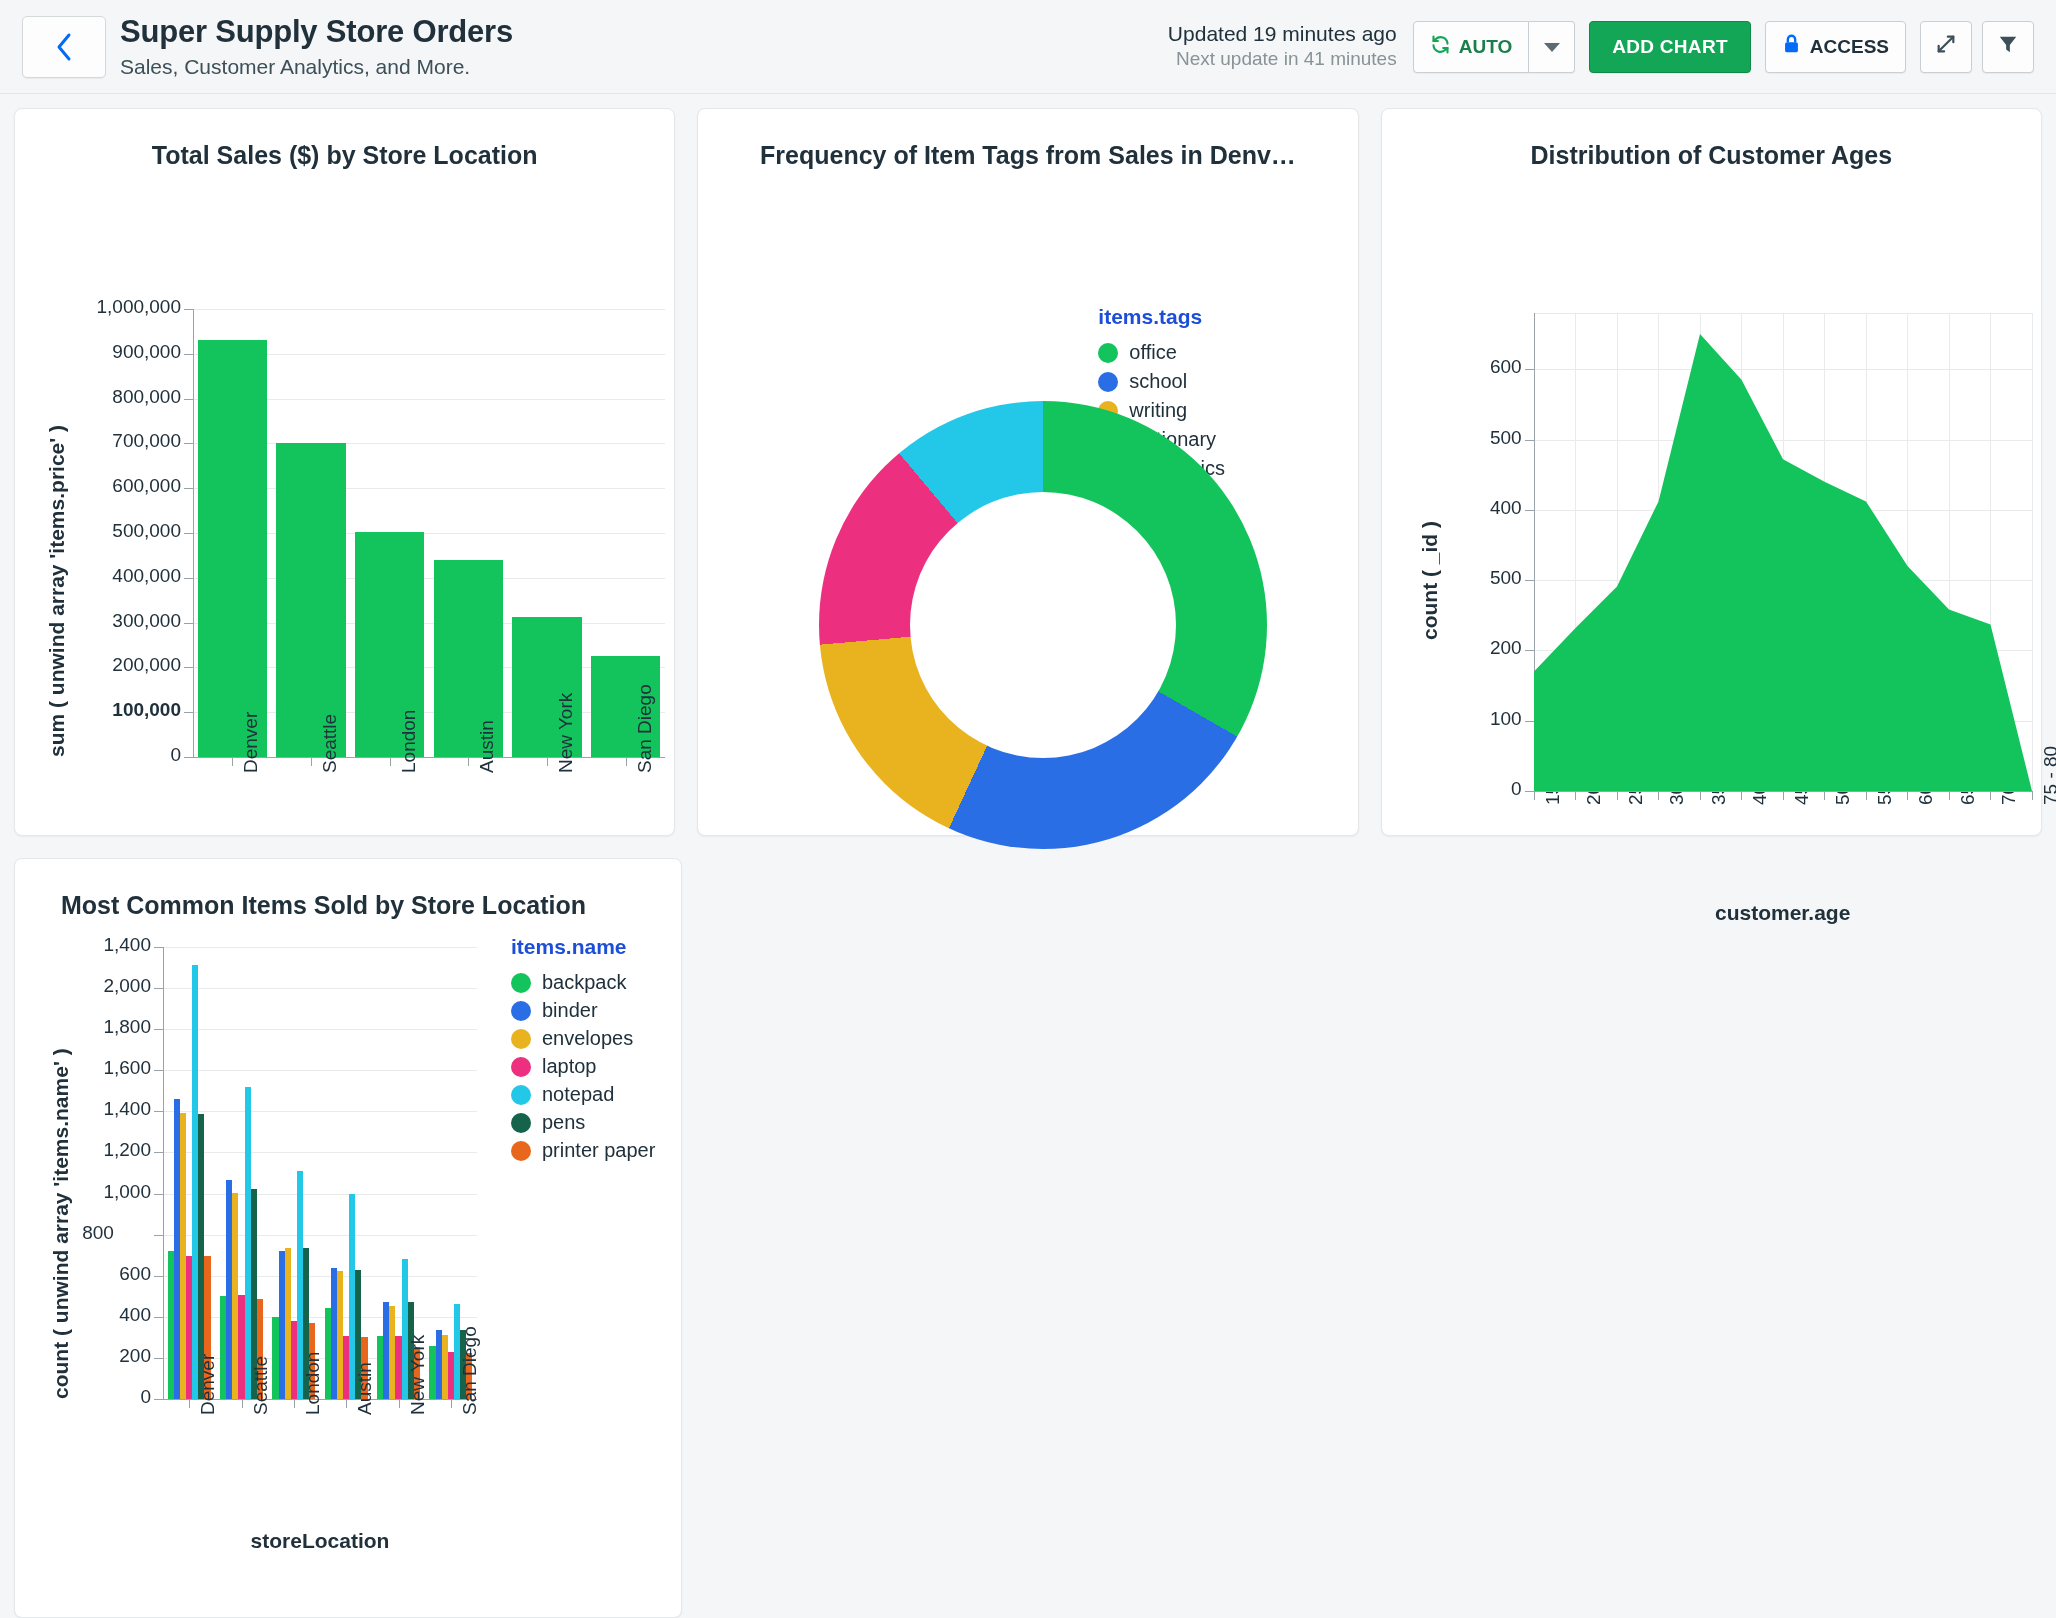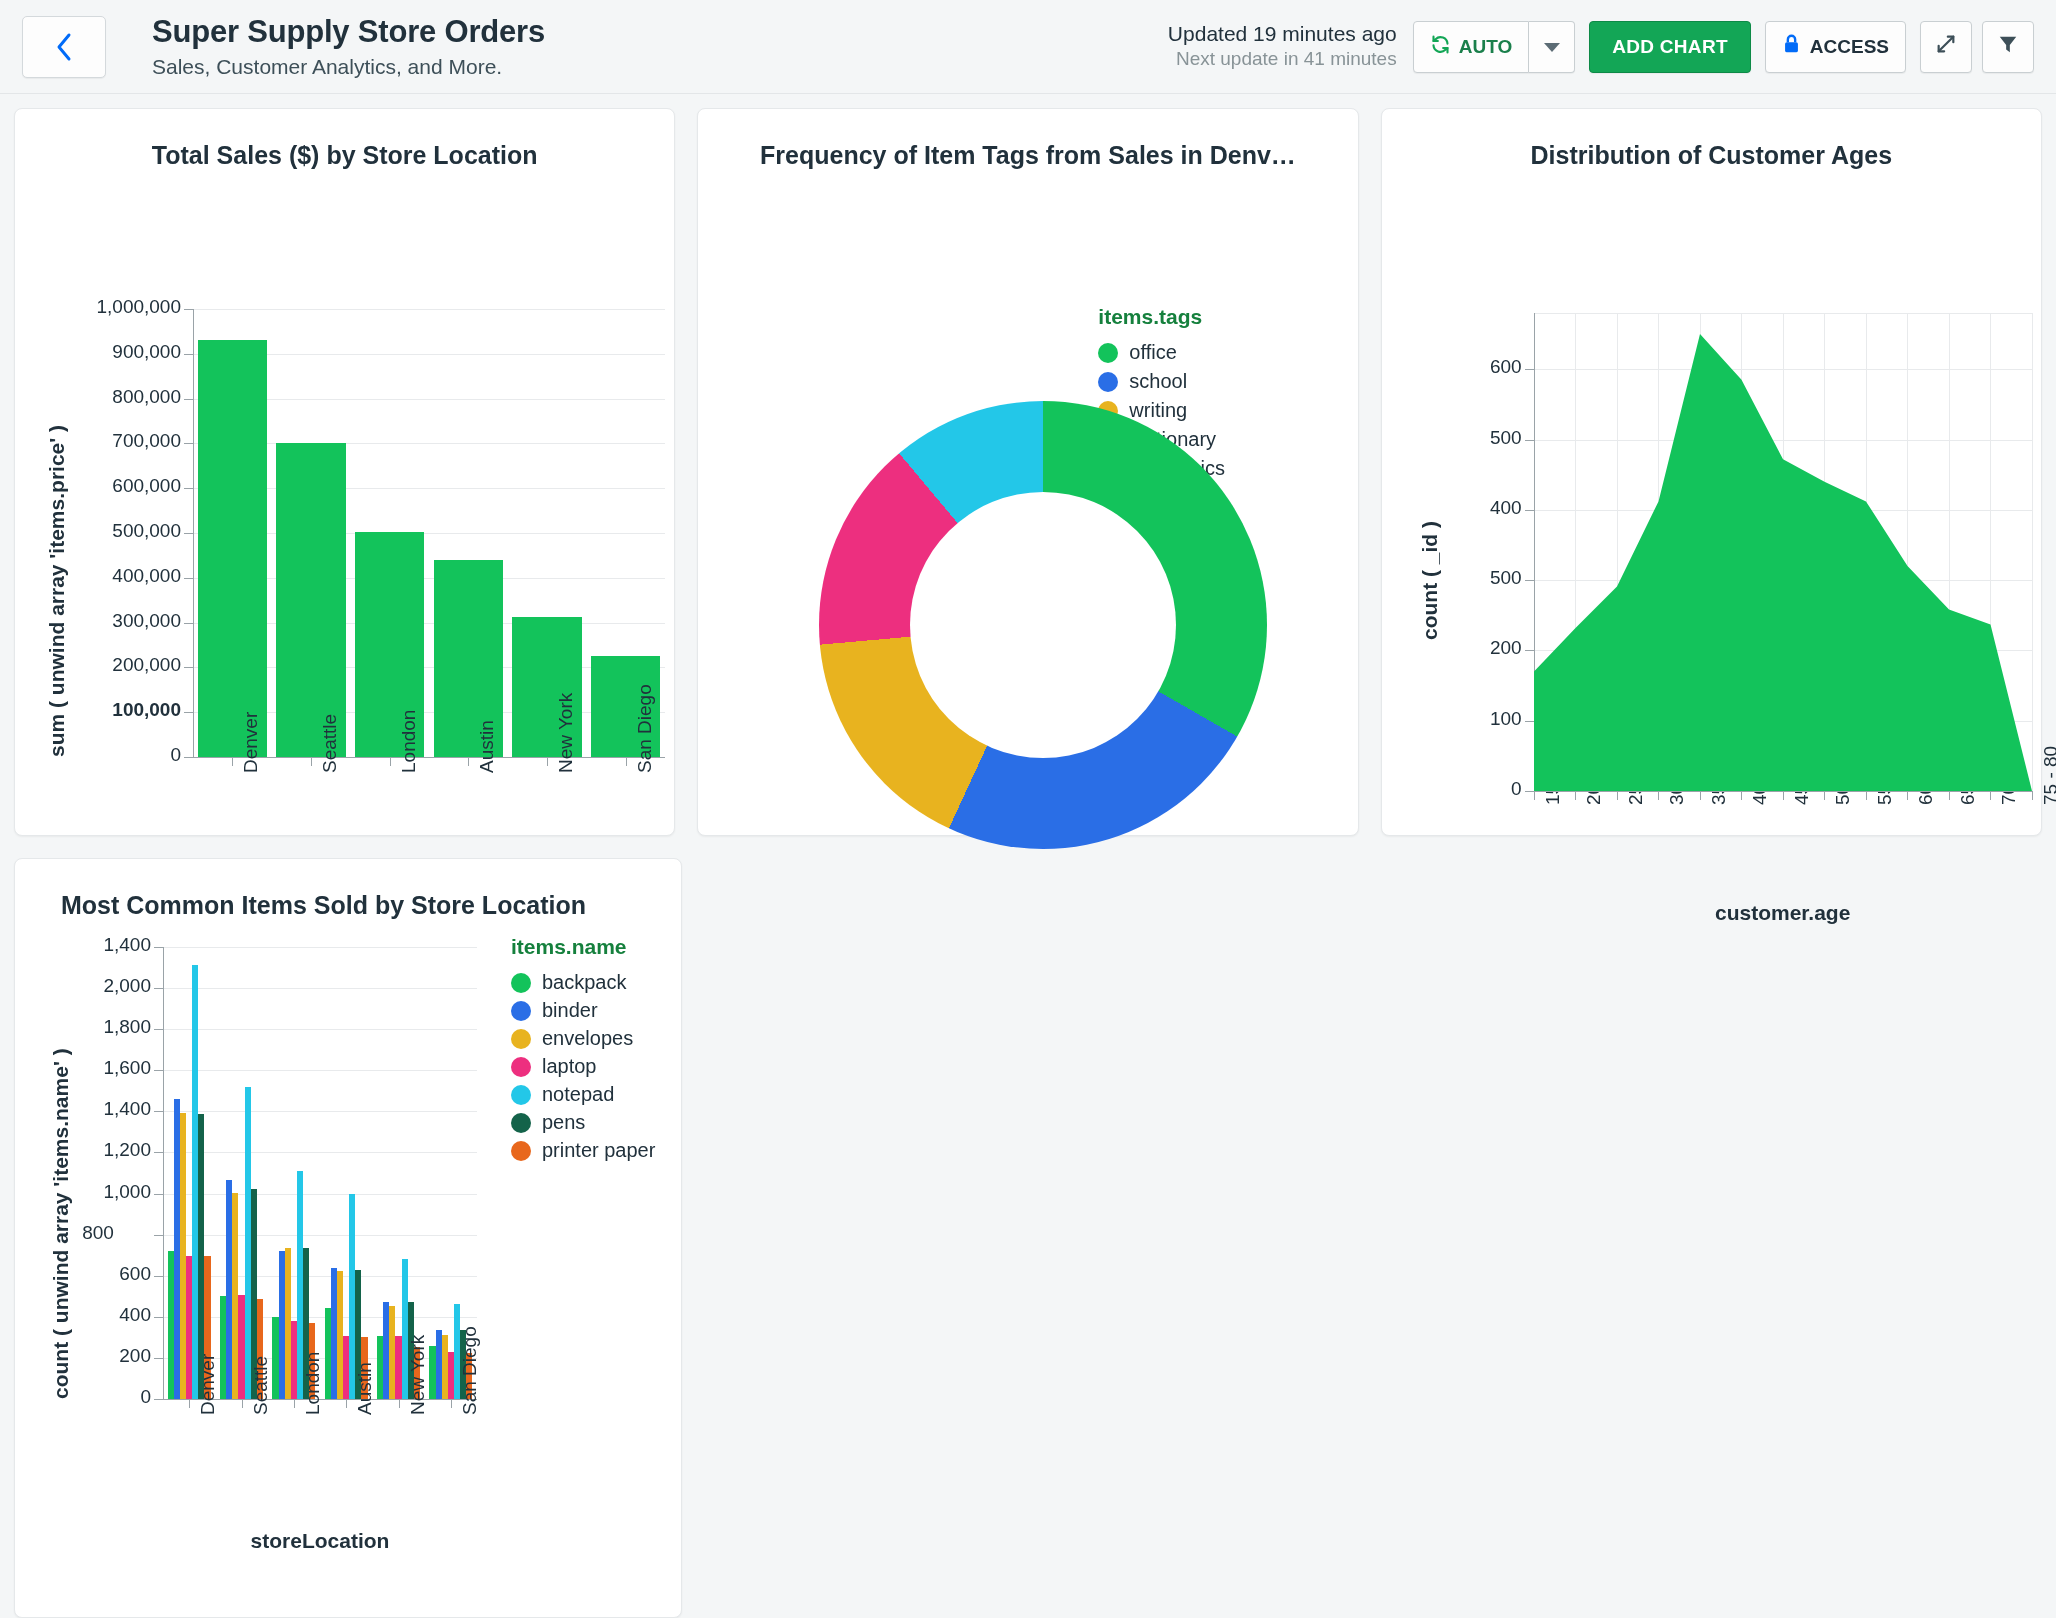--- a/index.html
+++ b/index.html
@@ -24,21 +24,21 @@
     width: 84px; height: 62px;
     background: #fdfdfd;
     border: 1px solid #d4d9dc;
     border-radius: 5px;
     display: flex; align-items: center; justify-content: center;
     box-shadow: 0 1px 1px rgba(0,0,0,.05);
     cursor: pointer;
     flex: 0 0 auto;
   }
   .back-btn svg { display: block; }
-  .title-wrap { margin-left: 46px; flex: 0 0 auto; }
+  .title-wrap { margin-left: 14px; flex: 0 0 auto; }
   .dash-title {
     font-size: 31px; font-weight: bold; color: #21313c;
     letter-spacing: -0.2px; line-height: 1.15;
   }
   .dash-sub {
     font-size: 21px; color: #3d4f58; margin-top: 6px; line-height: 1.15;
   }
   .spacer { flex: 1 1 auto; }
 
   .toolbar { display: flex; align-items: flex-start; gap: 0; flex: 0 0 auto; }
@@ -129,21 +129,21 @@
     font-size: 19px;
     color: #21313c;
     white-space: nowrap;
     transform-origin: 0 0;
     transform: rotate(-90deg);
   }
 
   
   .legend { position: absolute; }
   .legend-title {
-    font-size: 21px; font-weight: bold; color: #15803d; margin-bottom: 12px;
+    font-size: 21px; font-weight: bold; color: #1d4ed8; margin-bottom: 12px;
     white-space: nowrap;
   }
   .legend-item { display: flex; align-items: center; gap: 11px; margin-bottom: 6px; }
   .legend-dot { width: 20px; height: 20px; border-radius: 50%; flex: 0 0 auto; }
   .legend-label { font-size: 20px; color: #21313c; white-space: nowrap; }
 </style>
 </head>
 <body>
 
 <div class="header">

